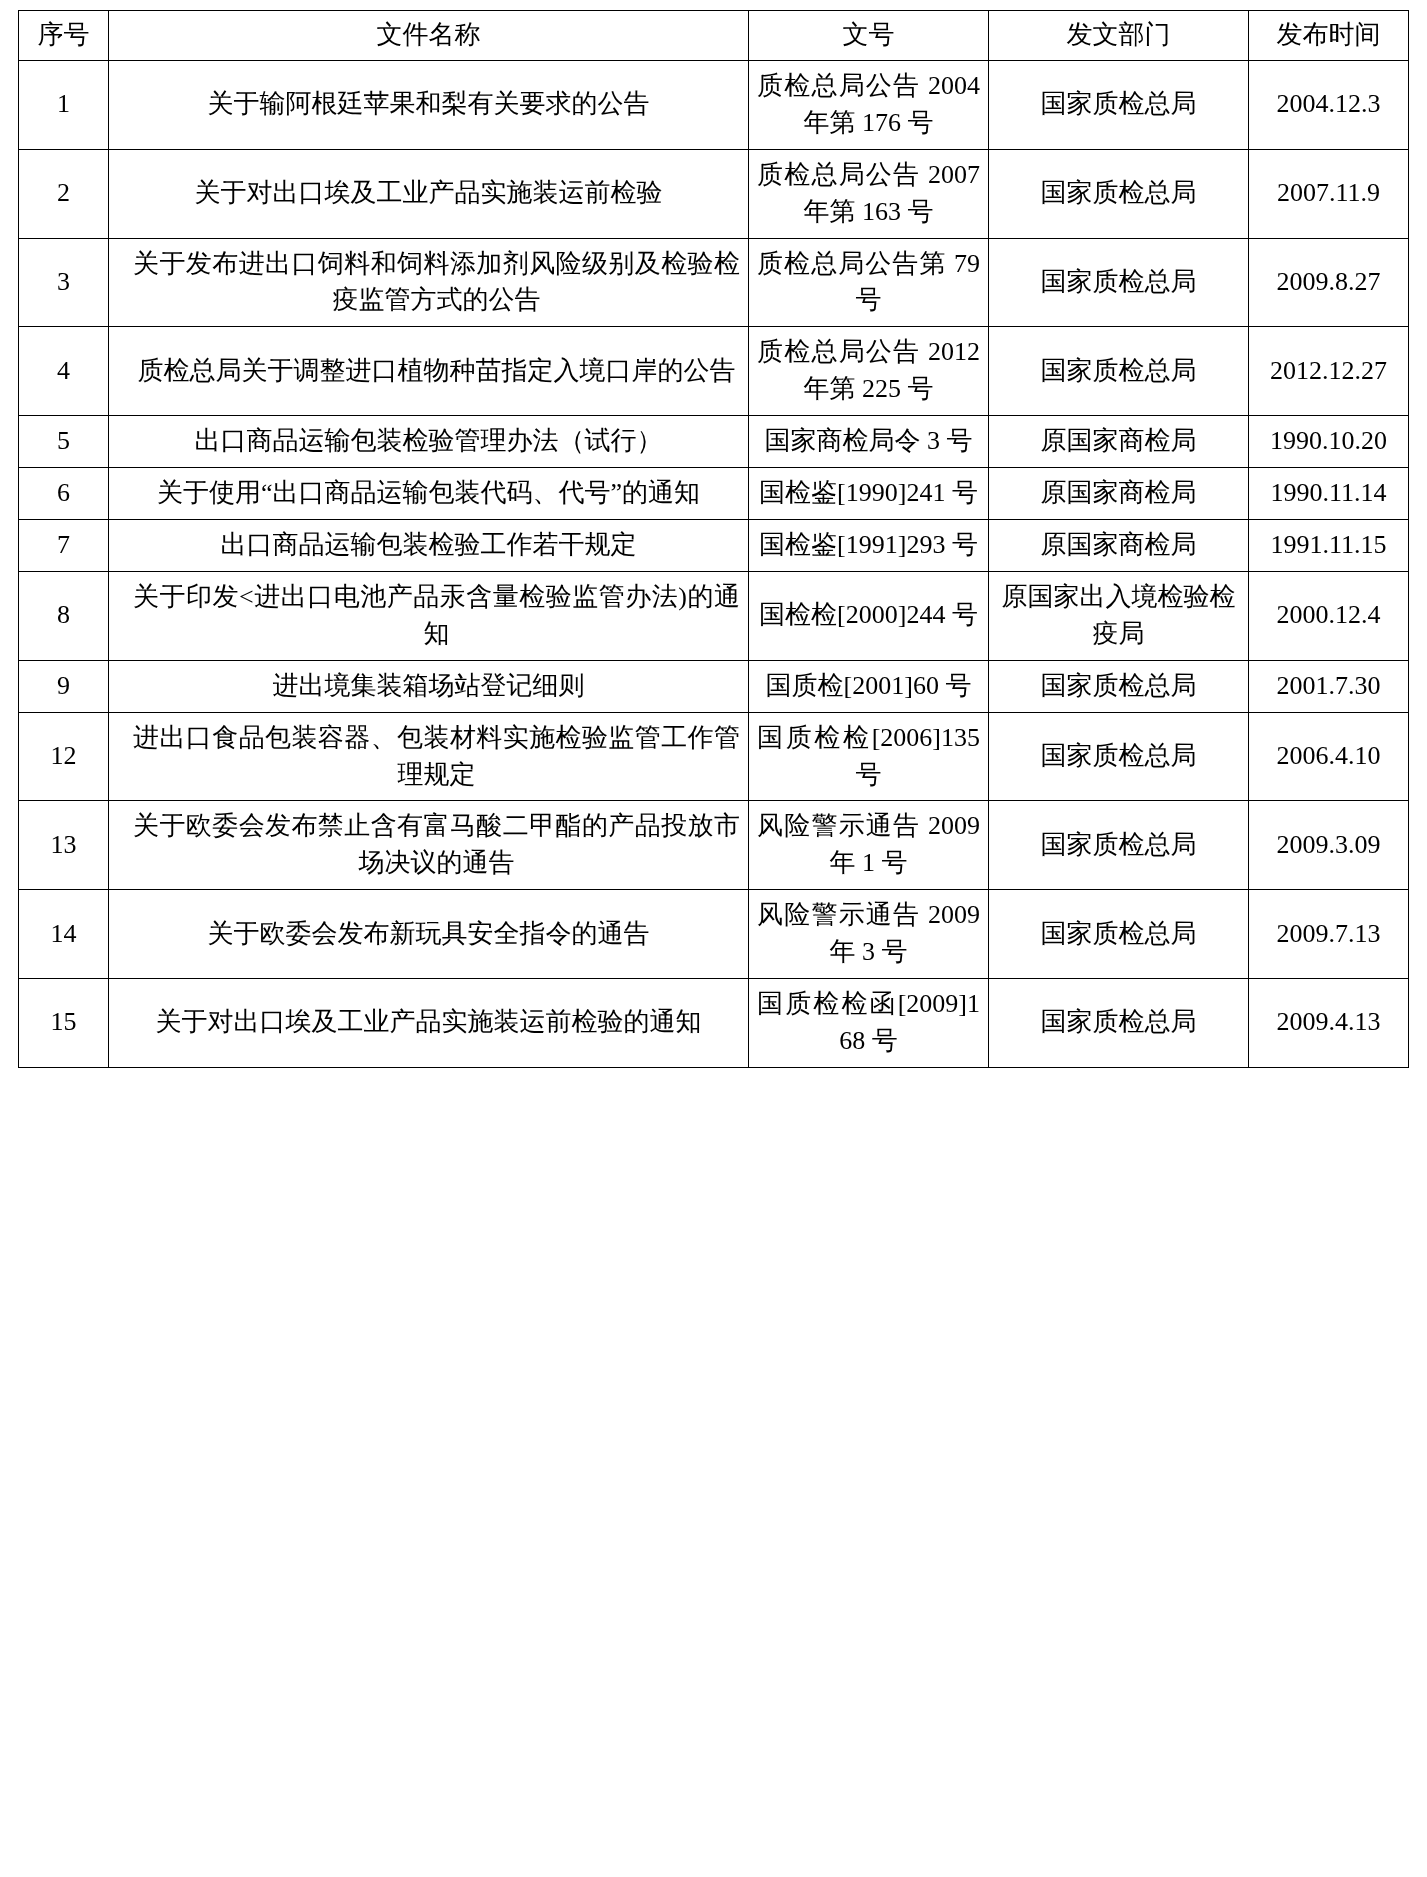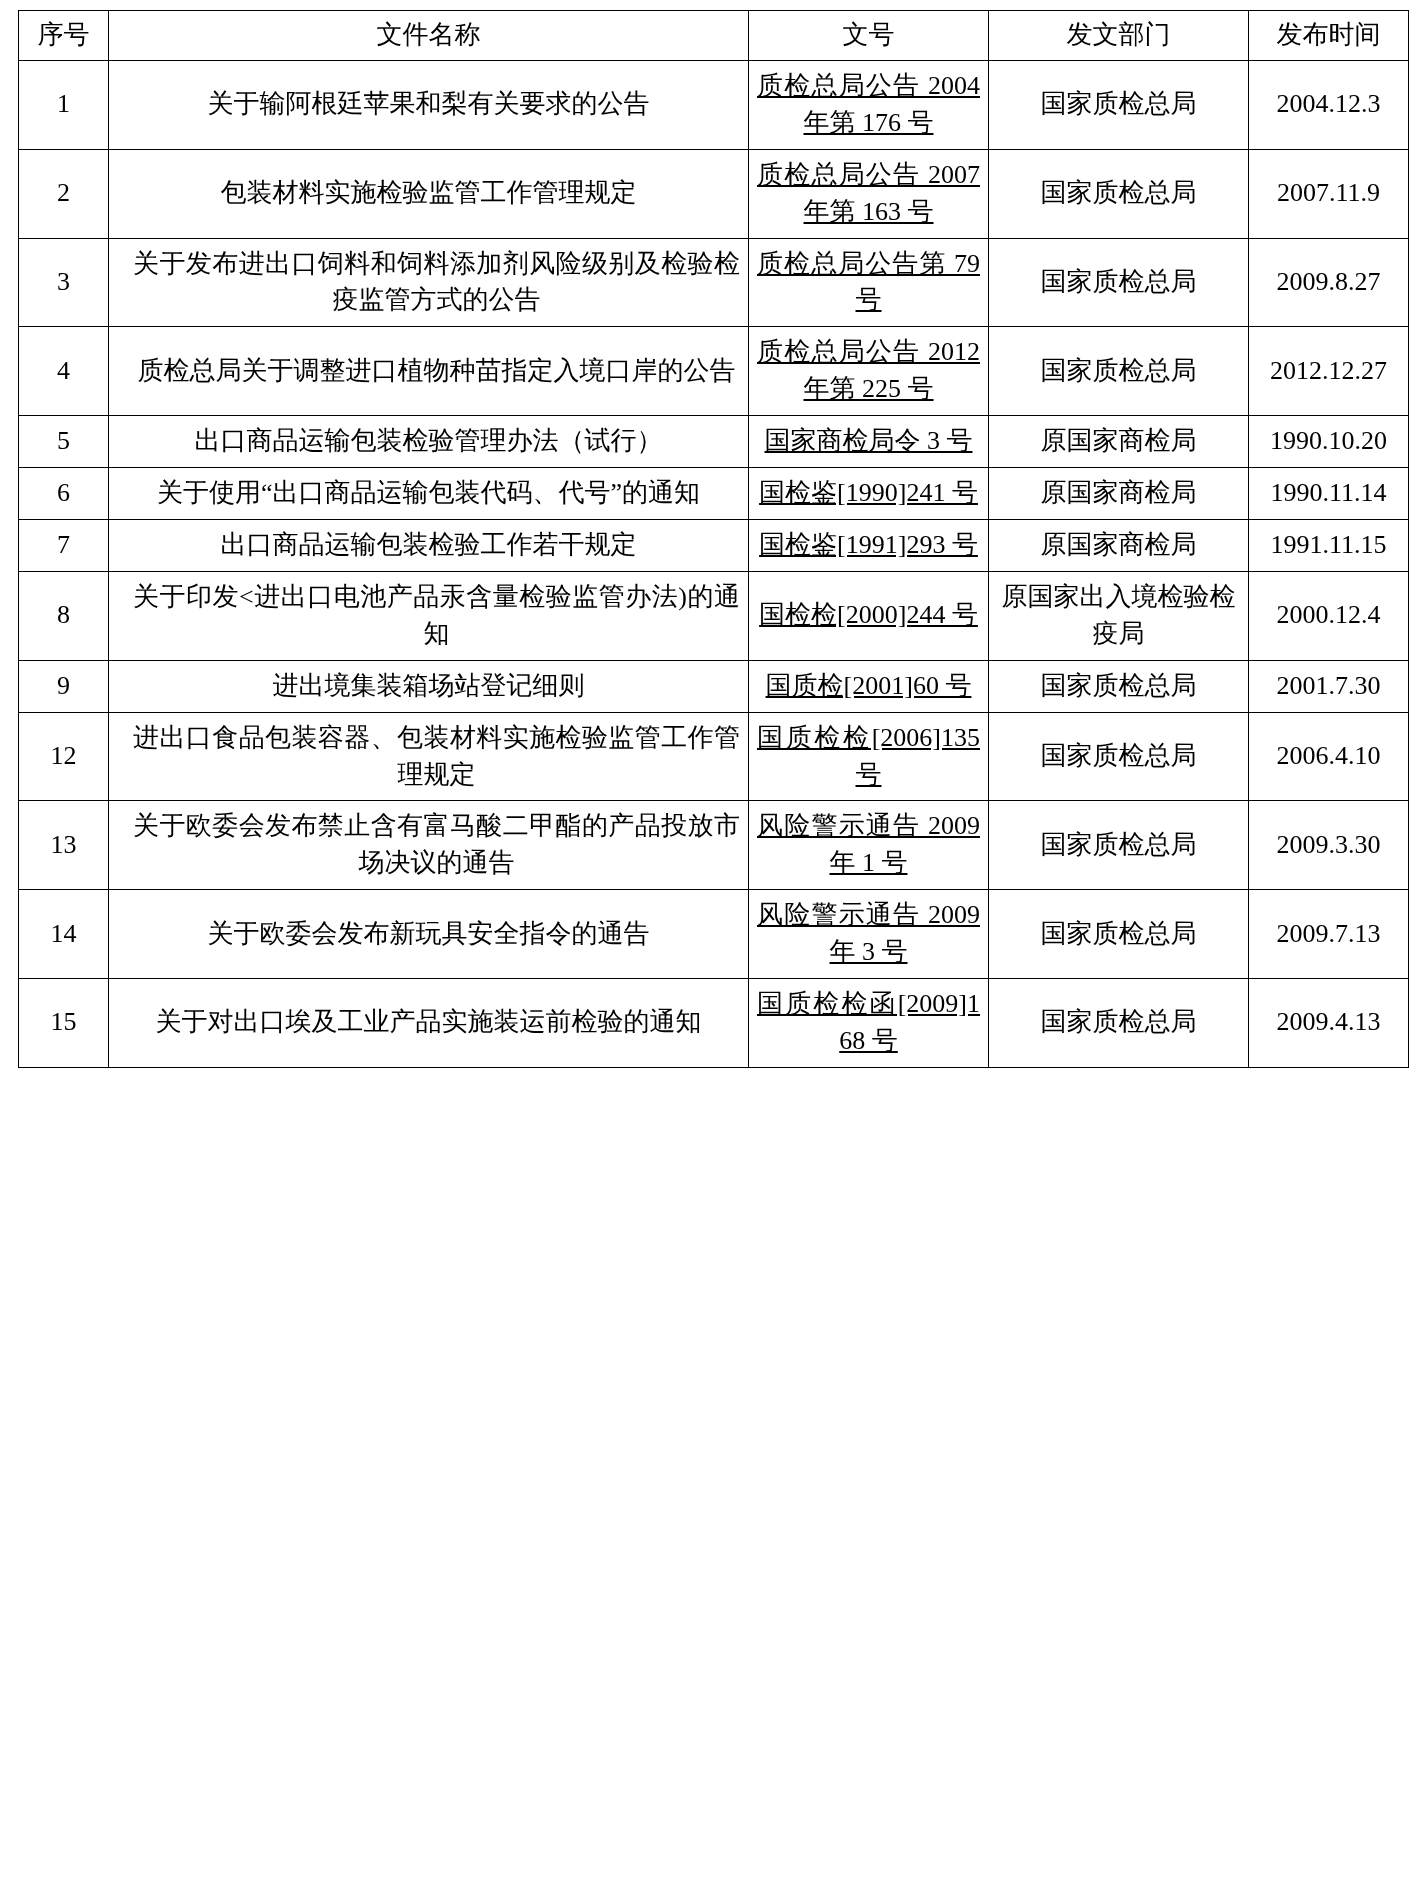--- a/index.html
+++ b/index.html
@@ -66,21 +66,20 @@
   }
   td.cell-num {
     text-align: left;
     padding-left: 6px;
     word-break: break-all;
   }
   td.cell-num .num-inner {
     display: block;
     text-align: justify;
     text-align-last: center;
-    text-decoration: underline;
   }
   td.cell-dept {
     text-align: center;
   }
   td.cell-date {
     text-align: left;
     padding-left: 6px;
     word-break: break-all;
   }
   td.cell-date .date-inner {
@@ -117,21 +116,21 @@
           <td class="cell-num">
             <span class="num-inner">质检总局公告 2004 年第 176 号</span>
           </td>
           <td class="cell-dept">国家质检总局</td>
           <td class="cell-date">
             <span class="date-inner">2004.12.3</span>
           </td>
         </tr>
         <tr>
           <td class="cell-seq">2</td>
-          <td class="cell-name">包装材料实施检验监管工作管理规定</td>
+          <td class="cell-name">关于对出口埃及工业产品实施装运前检验</td>
           <td class="cell-num">
             <span class="num-inner">质检总局公告 2007 年第 163 号</span>
           </td>
           <td class="cell-dept">国家质检总局</td>
           <td class="cell-date">
             <span class="date-inner">2007.11.9</span>
           </td>
         </tr>
         <tr>
           <td class="cell-seq">3</td>
@@ -222,21 +221,21 @@
           </td>
         </tr>
         <tr>
           <td class="cell-seq">13</td>
           <td class="cell-name justify">关于欧委会发布禁止含有富马酸二甲酯的产品投放市场决议的通告</td>
           <td class="cell-num">
             <span class="num-inner">风险警示通告 2009 年 1 号</span>
           </td>
           <td class="cell-dept">国家质检总局</td>
           <td class="cell-date">
-            <span class="date-inner">2009.3.30</span>
+            <span class="date-inner">2009.3.09</span>
           </td>
         </tr>
         <tr>
           <td class="cell-seq">14</td>
           <td class="cell-name">关于欧委会发布新玩具安全指令的通告</td>
           <td class="cell-num">
             <span class="num-inner">风险警示通告 2009 年 3 号</span>
           </td>
           <td class="cell-dept">国家质检总局</td>
           <td class="cell-date">

